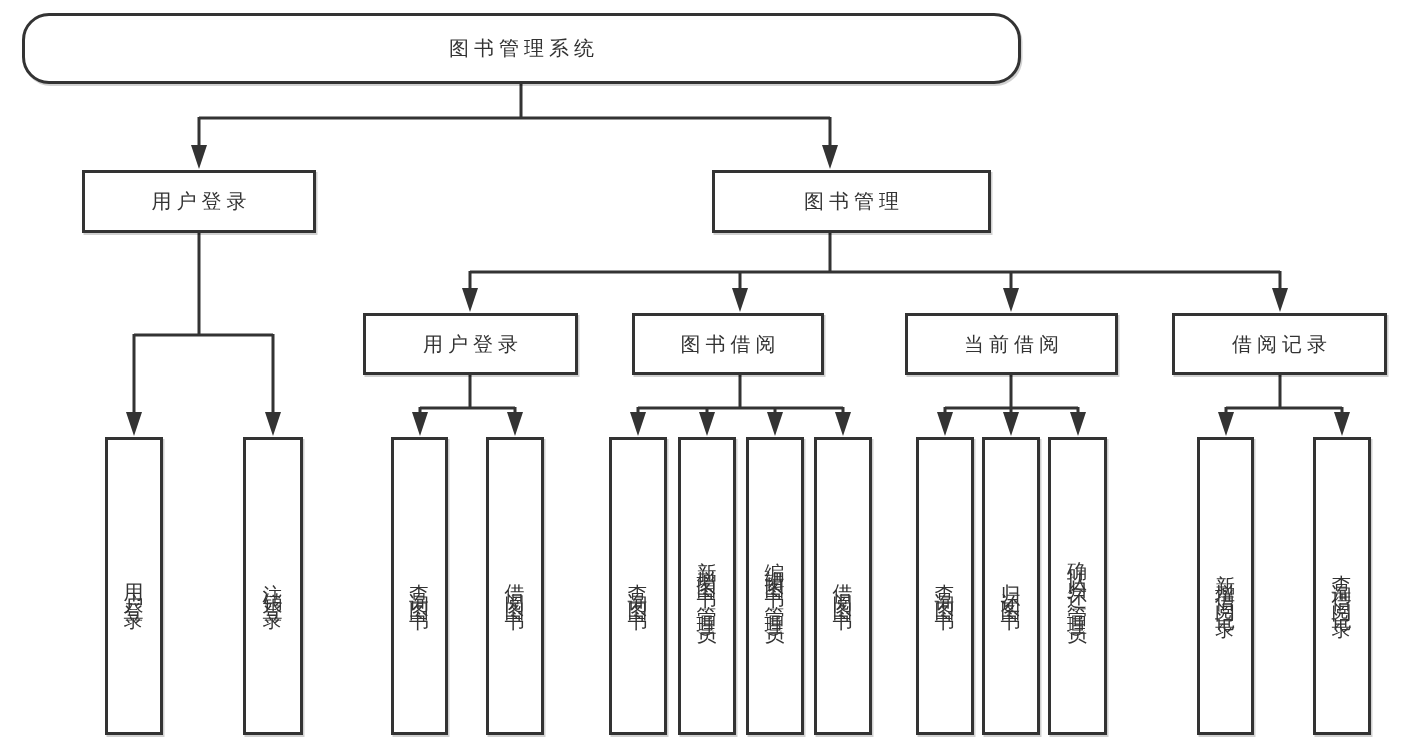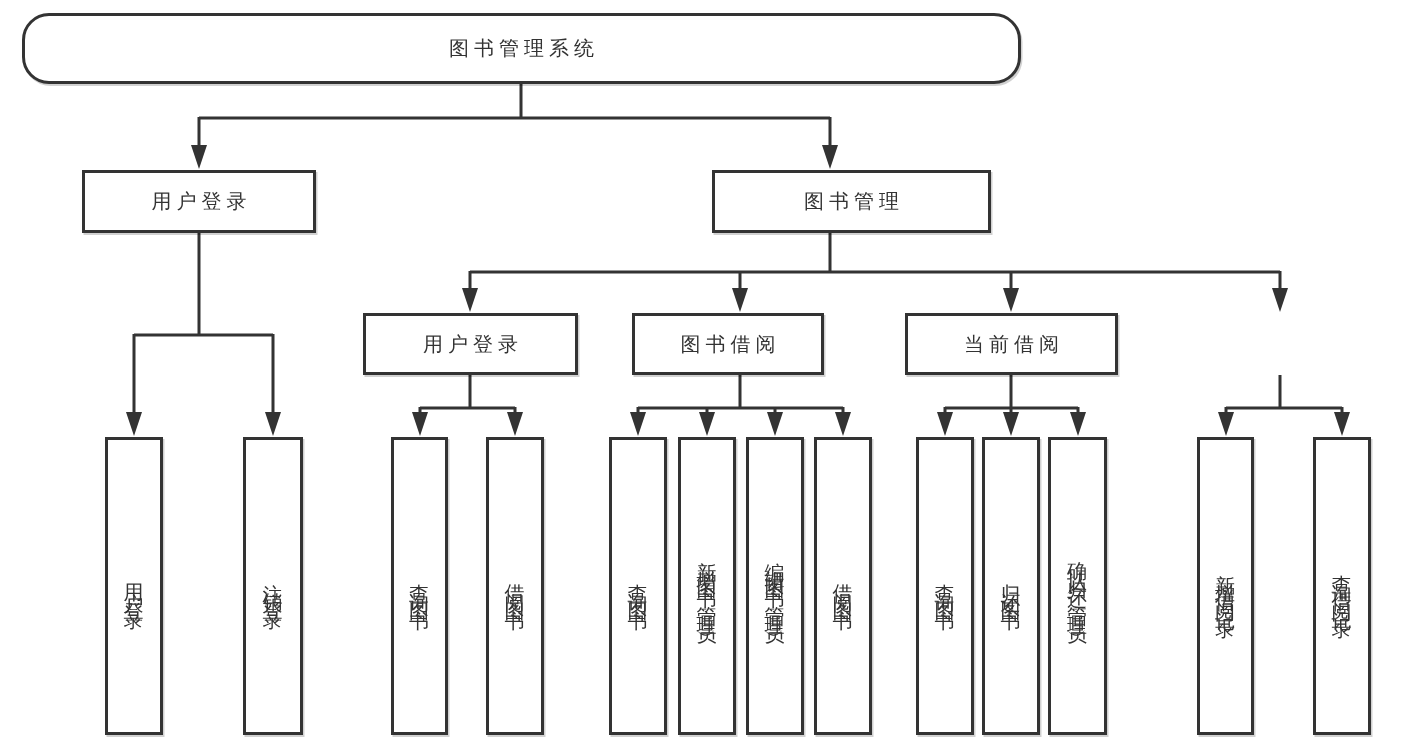--- a/index.html
+++ b/index.html
@@ -87,20 +87,21 @@
   </svg>
 
   <div class="box hbox" style="left:22px; top:13px; width:999px; height:71px;border-radius:27px;">图书管理系统</div>
 
   <div class="box hbox" style="left:82px; top:170px; width:234px; height:63px;">用户登录</div>
   <div class="box hbox" style="left:712px; top:170px; width:279px; height:63px;">图书管理</div>
 
   <div class="box hbox" style="left:363px; top:313px; width:215px; height:62px;">用户登录</div>
   <div class="box hbox" style="left:632px; top:313px; width:192px; height:62px;">图书借阅</div>
   <div class="box hbox" style="left:905px; top:313px; width:213px; height:62px;">当前借阅</div>
+  <div class="box hbox" style="left:1172px; top:313px; width:215px; height:62px;">借阅记录</div>
 
   <div class="box vbox" style="left:105px; top:437px; width:58px; height:298px;">用户登录</div>
   <div class="box vbox" style="left:243px; top:437px; width:60px; height:298px;">注销登录</div>
 
   <div class="box vbox" style="left:391px; top:437px; width:57px; height:298px;">查询图书</div>
   <div class="box vbox" style="left:486px; top:437px; width:58px; height:298px;">借阅图书</div>
 
   <div class="box vbox" style="left:609px; top:437px; width:58px; height:298px;">查询图书</div>
   <div class="box vbox" style="left:678px; top:437px; width:58px; height:298px;">新增图书（管理员）</div>
   <div class="box vbox" style="left:746px; top:437px; width:58px; height:298px;">编辑图书（管理员）</div>

